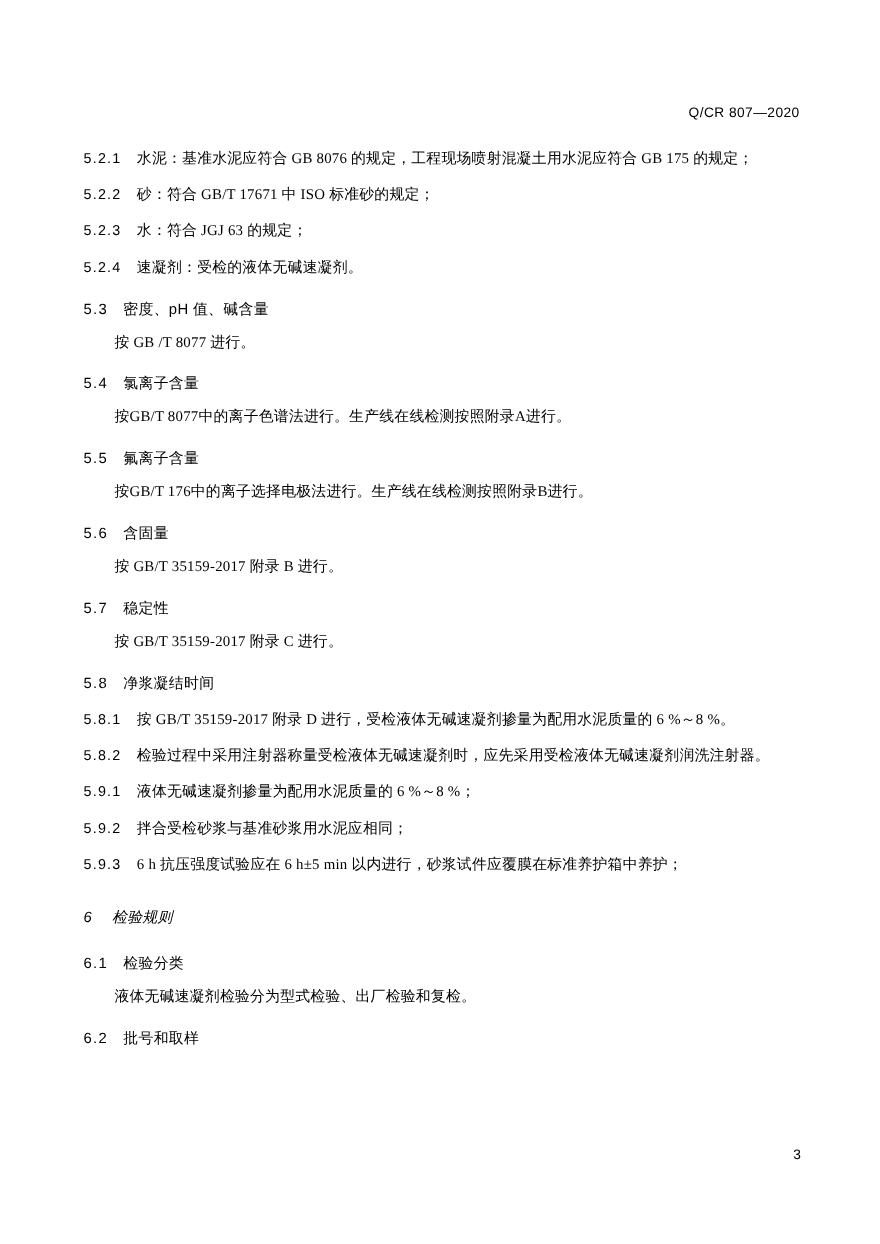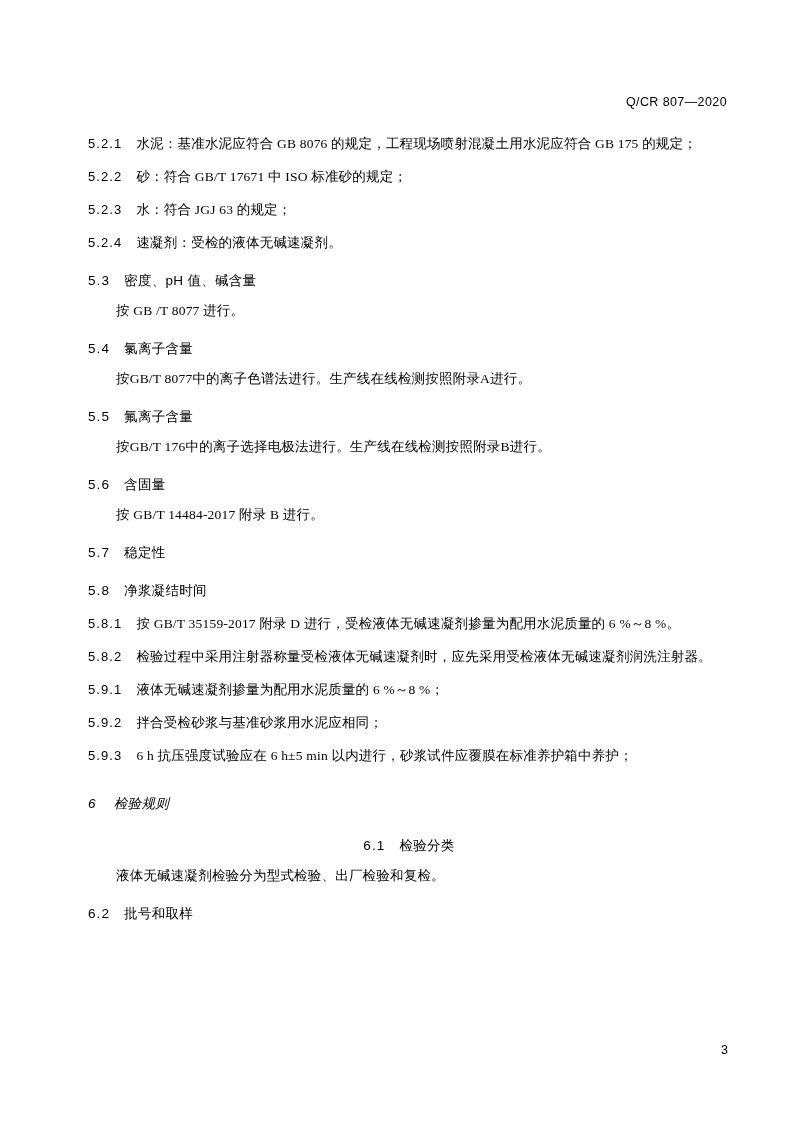--- a/index.html
+++ b/index.html
@@ -26,21 +26,21 @@
     font-family: "Liberation Sans", sans-serif;
     font-size: 12.5px;
     letter-spacing: 0.4px;
     color: #000;
     white-space: nowrap;
     margin-left: 22px;
   }
   .content {
     position: absolute;
     top: 120px;
-    left: 88px;
+    left: 76px;
     right: 70px;
   }
   
   .subclause {
     font-size: 13.5px;
     margin-top: 15px;
     letter-spacing: 0.2px;
   }
   .subclause .num {
     font-family: "Liberation Sans", sans-serif;
@@ -77,21 +77,20 @@
     margin-top: 30px;
     letter-spacing: 0.3px;
     font-style: italic;
   }
   .section .gap {
     display: inline-block;
     width: 18px;
   }
   .spaced-wide {
     margin-top: 24px;
-    text-align: center;
   }
   .pagenum {
     position: absolute;
     bottom: 74px;
     right: 72px;
     font-family: "Liberation Sans", sans-serif;
     font-size: 12.5px;
     color: #000;
   }
 </style>
@@ -135,26 +134,27 @@
     <div class="head-bold">
       <span class="num">5.5</span><span class="gap"></span><span>氟离子含量</span>
     </div>
 
     <div class="body">按GB/T 176中的离子选择电极法进行。生产线在线检测按照附录B进行。</div>
 
     <div class="head-bold">
       <span class="num">5.6</span><span class="gap"></span><span>含固量</span>
     </div>
 
-    <div class="body">按 GB/T 14484-2017 附录 B 进行。</div>
+    <div class="body">按 GB/T 35159-2017 附录 B 进行。</div>
 
     <div class="head-bold">
       <span class="num">5.7</span><span class="gap"></span><span>稳定性</span>
     </div>
 
+    <div class="body">按 GB/T 35159-2017 附录 C 进行。</div>
 
     <div class="head-bold">
       <span class="num">5.8</span><span class="gap"></span><span>净浆凝结时间</span>
     </div>
 
     <div class="subclause">
       <span class="num">5.8.1</span><span class="gap"></span><span>按 GB/T 35159-2017 附录 D 进行，受检液体无碱速凝剂掺量为配用水泥质量的 6 %～8 %。</span>
     </div>
 
     <div class="subclause">

